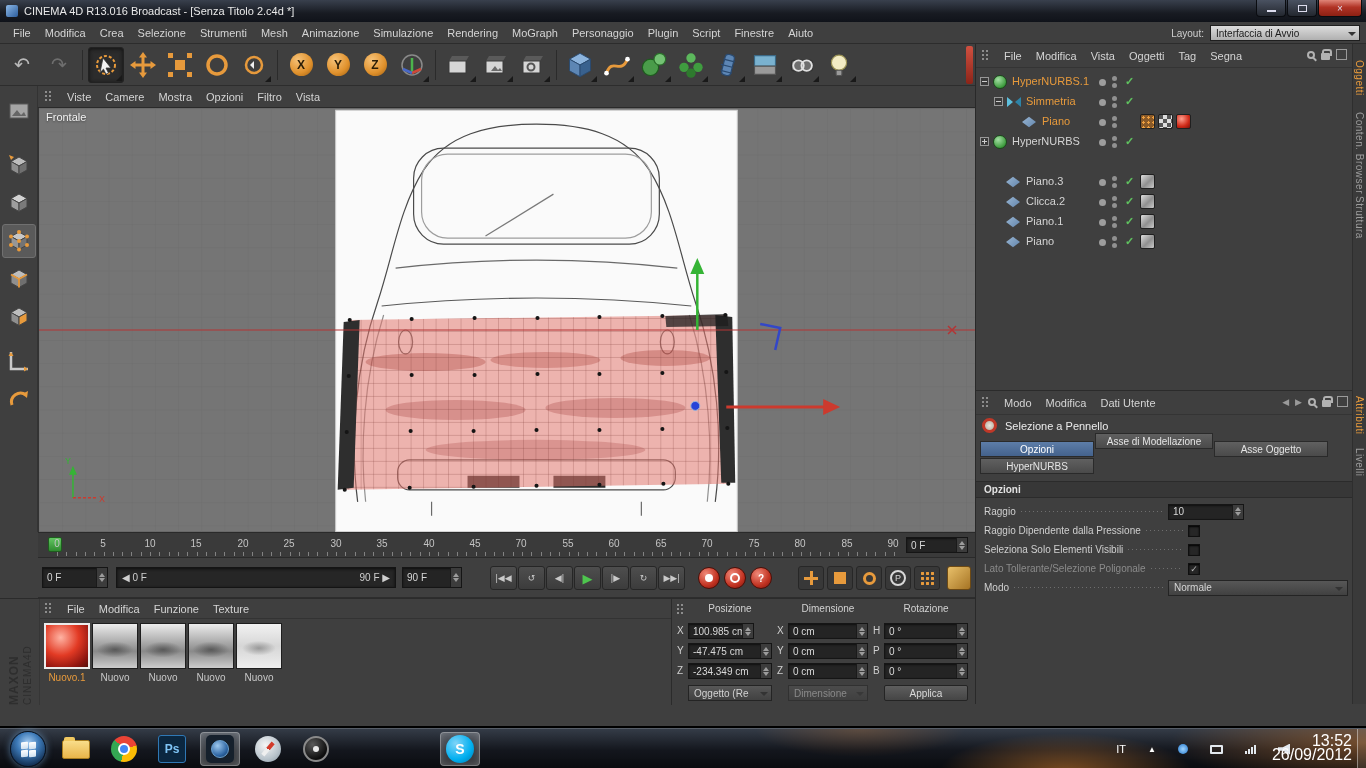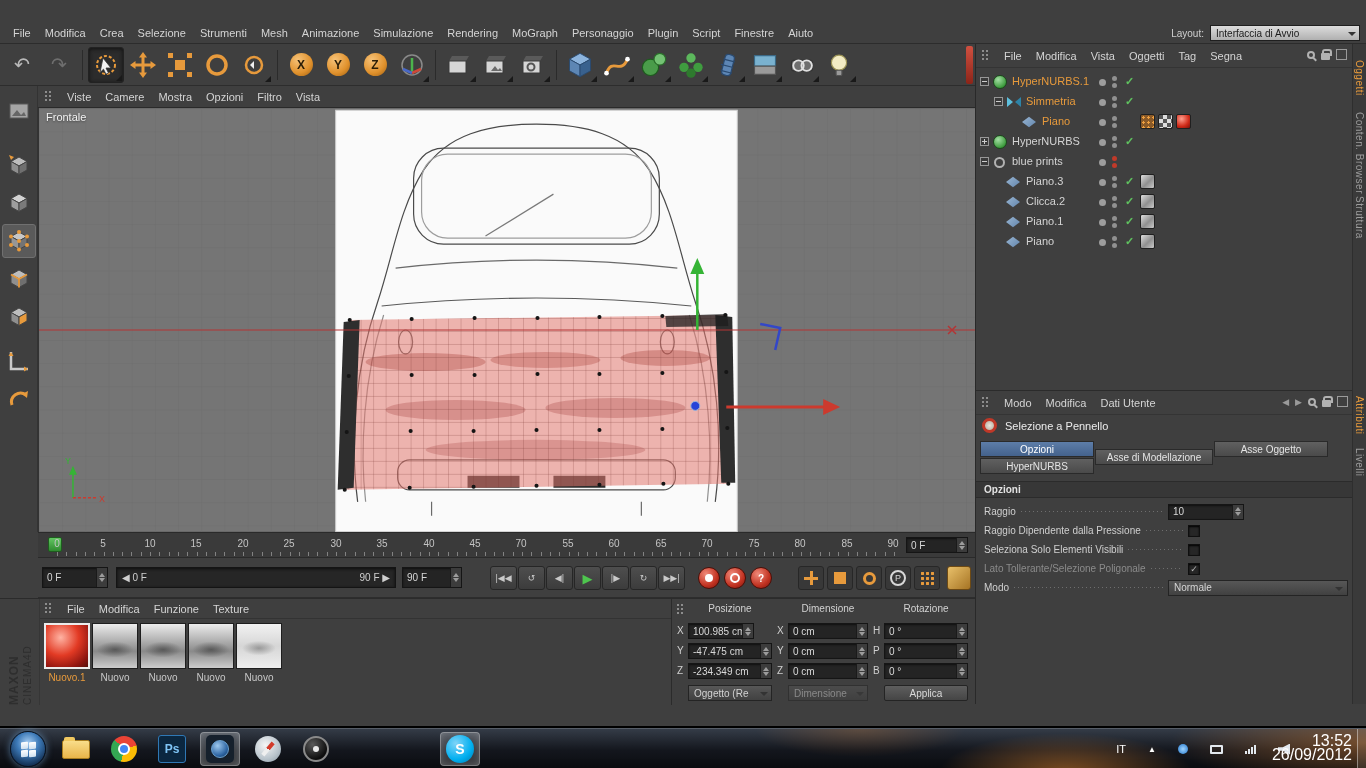--- a/index.html
+++ b/index.html
@@ -159,20 +159,35 @@
 .clock{position:absolute;right:14px;top:5px;text-align:right;color:#fff;font-size:16px;line-height:14px}
 .showdesk{position:absolute;right:0;top:0;width:9px;height:40px;background:rgba(255,255,255,.08);border-left:1px solid rgba(255,255,255,.4)}
 .statusboxes{position:absolute;left:950px;top:3px;display:flex;gap:3px}
 .sbox{width:11px;height:11px;background:#555;border:1px solid #2a2a2a}
 </style>
 </head>
 <body>
 
 <div id="root">
 
+  <div class="abs titlebar">
+    <span class="appicon"></span>
+    <span>CINEMA 4D R13.016 Broadcast - [Senza Titolo 2.c4d *]</span>
+    <div class="winbtns">
+      <div class="wbtn">
+          <span class="bar"></span>
+        </div>
+      <div class="wbtn">
+          <span class="box"></span>
+        </div>
+      <div class="wbtn close">
+          <span>×</span>
+        </div>
+    </div>
+  </div>
 
   <div class="abs menubar">
     <span class="mitem">File</span>
     <span class="mitem">Modifica</span>
     <span class="mitem">Crea</span>
     <span class="mitem">Selezione</span>
     <span class="mitem">Strumenti</span>
     <span class="mitem">Mesh</span>
     <span class="mitem">Animazione</span>
     <span class="mitem">Simulazione</span>
@@ -771,30 +786,20 @@
         <span class="expand plus" style="left:4px"></span>
         <span class="ic-hn" style="left:17px"></span>
         <span class="olabel" style="left:36px">HyperNURBS</span>
         <span class="odot" style="left:123px"></span>
         <span class="vis" style="left:136px">
             <i></i>
             <i></i>
           </span>
         <span class="ocheck" style="left:149px">✓</span>
       </div>
-      <div class="orow" style="top:108px">
-        <span class="expand minus" style="left:4px"></span>
-        <span class="ic-null" style="left:18px"></span>
-        <span class="olabel" style="left:36px">blue prints</span>
-        <span class="odot" style="left:123px"></span>
-        <span class="vis red" style="left:136px">
-            <i></i>
-            <i></i>
-          </span>
-      </div>
       <div class="orow" style="top:128px">
         <span class="ic-plane" style="left:30px"></span>
         <span class="olabel" style="left:50px">Piano.3</span>
         <span class="odot" style="left:123px"></span>
         <span class="vis" style="left:136px">
             <i></i>
             <i></i>
           </span>
         <span class="ocheck" style="left:149px">✓</span>
         <span class="otag tag-tex" style="left:164px"></span>
@@ -848,21 +853,21 @@
           <span class="plusbox"></span>
         </span>
       </div>
       <div style="position:absolute;left:6px;top:27px;display:flex;align-items:center;gap:8px">
         <span class="brushic"></span>
         <span style="color:#ececec;font-size:11px">Selezione a Pennello</span>
       </div>
       <div class="atab sel" style="left:4px;top:50px;width:114px">
           <span>Opzioni</span>
         </div>
-      <div class="atab" style="left:119px;top:58px;width:118px">
+      <div class="atab" style="left:119px;top:42px;width:118px">
           <span>Asse di Modellazione</span>
         </div>
       <div class="atab" style="left:238px;top:50px;width:114px">
           <span>Asse Oggetto</span>
         </div>
       <div class="atab" style="left:4px;top:67px;width:114px">
           <span>HyperNURBS</span>
         </div>
       <div class="asection" style="top:90px">
           <span>Opzioni</span>

